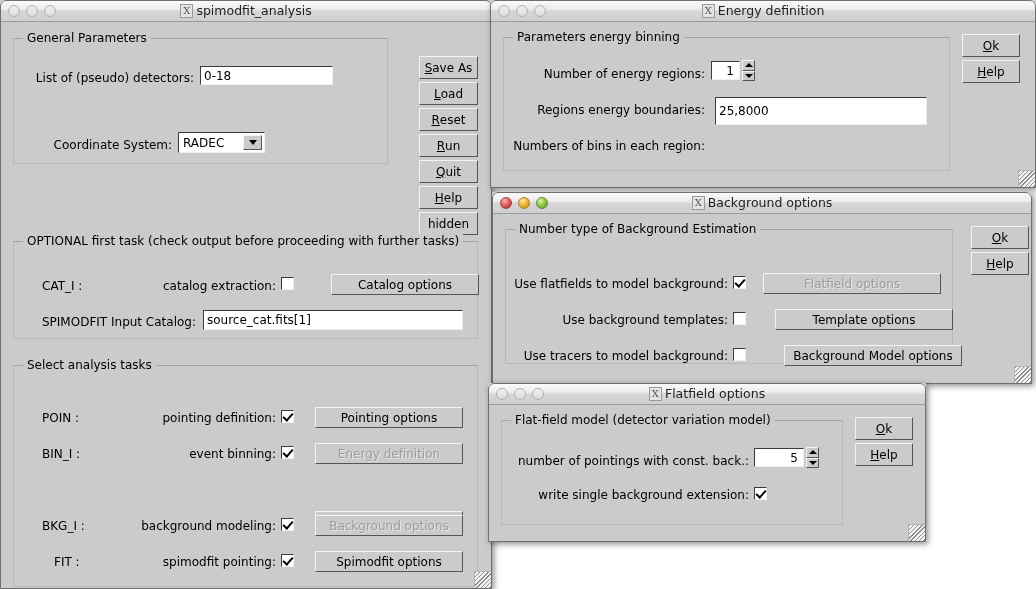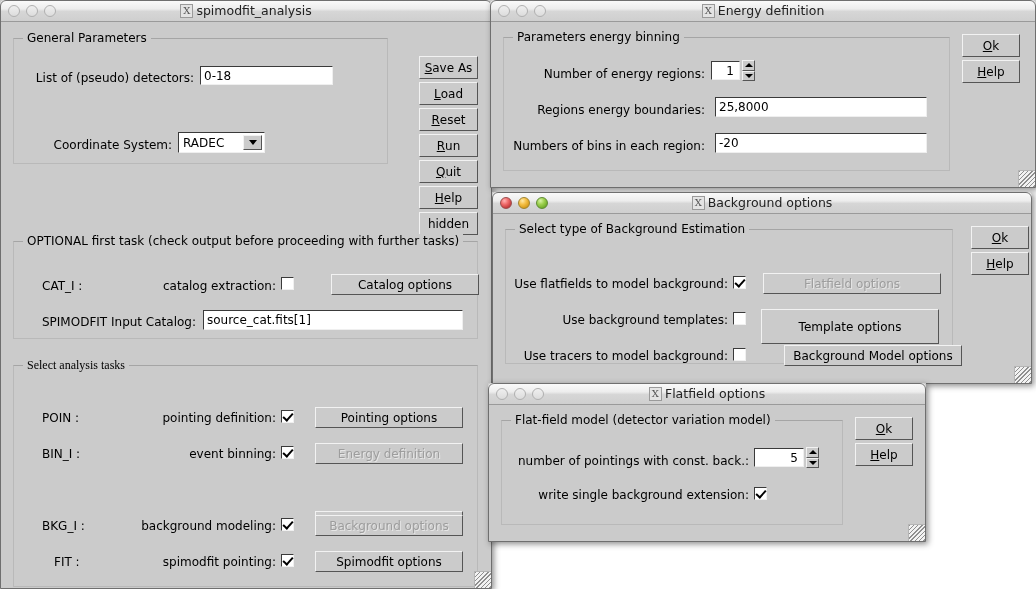--- a/index.html
+++ b/index.html
@@ -245,21 +245,21 @@
       <span class="group-title">OPTIONAL first task (check output before proceeding with further tasks)</span>
     </div>
     <span class="lbl" style="left:41px;top:256px;">CAT_I :</span>
     <span class="lbl right" style="left:120px;top:256px;width:155px;">catalog extraction:</span>
     <div class="checkbox" style="left:280px;top:254px;"></div>
     <div class="btn" style="left:330px;top:251px;width:148px;height:21px;">Catalog options</div>
 
     <span class="lbl right" style="left:20px;top:292px;width:175px;">SPIMODFIT Input Catalog:</span>
     <div class="textfield" style="left:202px;top:287px;width:260px;height:20px;">source_cat.fits[1]</div>
 
-    <div class="group" style="left:12px;top:342px;width:465px;height:222px;font-family:Liberation Serif, serif;">
+    <div class="group" style="left:12px;top:342px;width:465px;height:222px;">
       <span class="group-title">Select analysis tasks</span>
     </div>
 
     <span class="lbl" style="left:41px;top:388px;">POIN :</span>
     <span class="lbl right" style="left:110px;top:388px;width:165px;">pointing definition:</span>
     <div class="checkbox checked" style="left:280px;top:387px;"></div>
     <div class="btn" style="left:314px;top:384px;width:148px;height:21px;">Pointing options</div>
 
     <span class="lbl" style="left:41px;top:424px;">BIN_I :</span>
     <span class="lbl right" style="left:110px;top:424px;width:165px;">event binning:</span>
@@ -298,24 +298,23 @@
     </div>
 
     <span class="lbl right" style="left:30px;top:44px;width:184px;">Number of energy regions:</span>
     <div class="numfield" style="left:220px;top:38px;width:29px;height:19px;">1</div>
     <div class="spin" style="left:251px;top:37px;height:21px;">
       <div class="spin-btn up"></div>
       <div class="spin-btn down"></div>
     </div>
 
     <span class="lbl right" style="left:30px;top:80px;width:184px;">Regions energy boundaries:</span>
-    <div class="textfield" style="left:224px;top:74px;width:212px;height:20px;">25,8000</div>
+    <div class="textfield" style="left:224px;top:74px;width:212px;height:28px;">25,8000</div>
 
     <span class="lbl right" style="left:20px;top:116px;width:194px;">Numbers of bins in each region:</span>
-    <div class="textfield" style="left:224px;top:110px;width:212px;height:20px;">-20</div>
 
     <div class="btn" style="left:471px;top:11px;width:58px;height:23px;">
         <u>O</u>
         <span>k</span>
       </div>
     <div class="btn" style="left:471px;top:37px;width:58px;height:23px;">
         <u>H</u>
         <span>elp</span>
       </div>
 
@@ -328,30 +327,30 @@
   <div class="titlebar">
     <div class="tb-buttons">
       <span class="tb-dot red"></span>
       <span class="tb-dot yellow"></span>
       <span class="tb-dot green"></span>
     </div>
     <div class="title-text"><span class="title-x">X</span><span>Background options</span></div>
   </div>
   <div class="win-body">
     <div class="group" style="left:12px;top:14px;width:448px;height:135px;">
-      <span class="group-title">Select type of Background Estimation</span>
+      <span class="group-title">Number type of Background Estimation</span>
     </div>
 
     <span class="lbl right" style="left:20px;top:62px;width:215px;">Use flatfields to model background:</span>
     <div class="checkbox checked" style="left:240px;top:61px;"></div>
     <div class="btn disabled" style="left:270px;top:58px;width:178px;height:21px;">Flatfield options</div>
 
     <span class="lbl right" style="left:20px;top:98px;width:215px;">Use background templates:</span>
     <div class="checkbox" style="left:240px;top:97px;"></div>
-    <div class="btn" style="left:268px;top:94px;width:178px;height:35px;">Template options</div>
+    <div class="btn" style="left:282px;top:94px;width:178px;height:21px;">Template options</div>
 
     <span class="lbl right" style="left:20px;top:134px;width:215px;">Use tracers to model background:</span>
     <div class="checkbox" style="left:240px;top:133px;"></div>
     <div class="btn" style="left:270px;top:130px;width:178px;height:21px;margin-left:21px;">Background Model options</div>
 
     <div class="btn" style="left:478px;top:11px;width:58px;height:23px;">
         <u>O</u>
         <span>k</span>
       </div>
     <div class="btn" style="left:478px;top:37px;width:58px;height:23px;">

